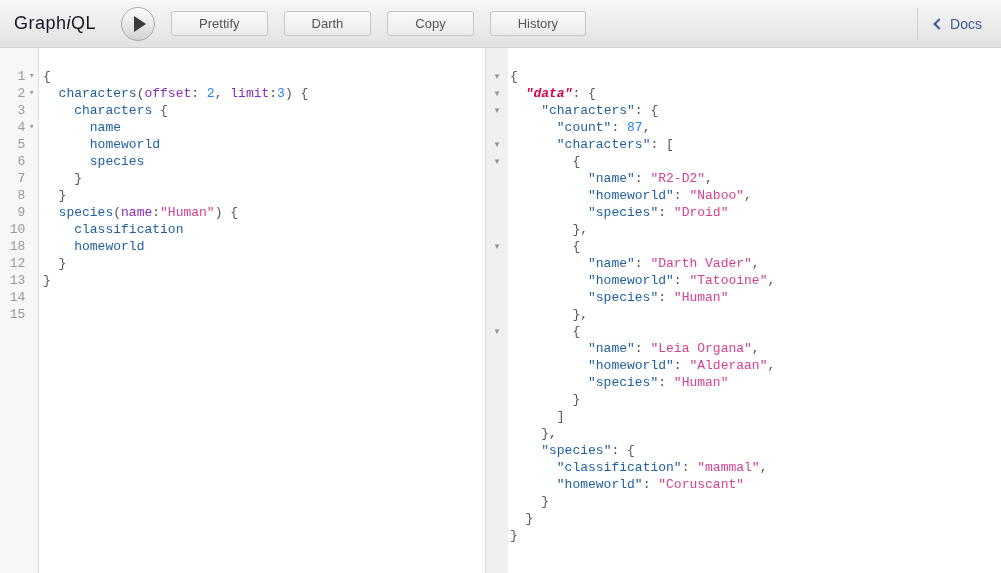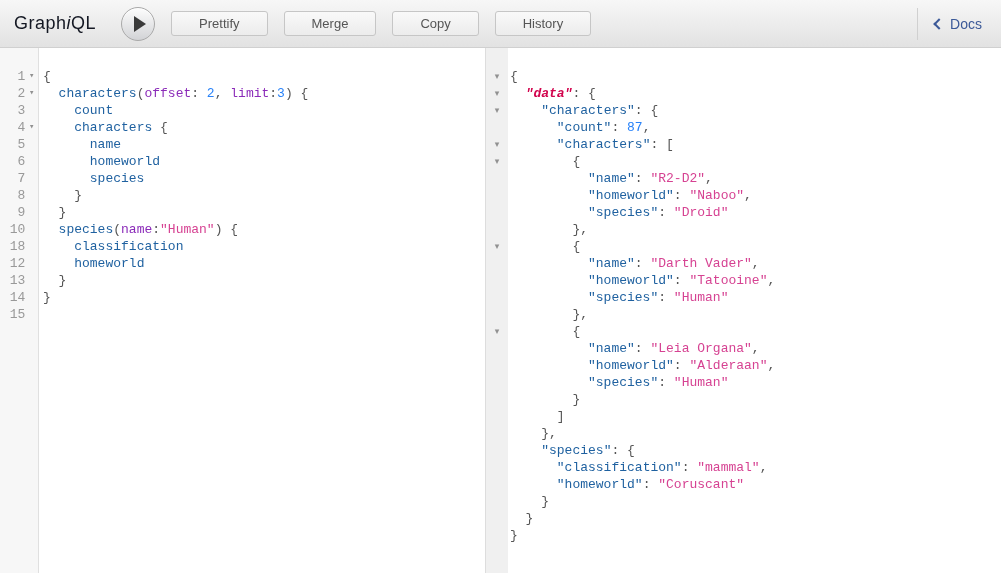--- a/index.html
+++ b/index.html
@@ -73,21 +73,21 @@
 </style>
 </head>
 <body>
 
 <div class="toolbar">
   <div class="logo"><span>Graph</span><span class="it">i</span><span>QL</span></div>
   <div class="execute-btn">
     <div class="tri"></div>
   </div>
   <button class="tb-btn">Prettify</button>
-  <button class="tb-btn">Merge</button>
+  <button class="tb-btn">Darth</button>
   <button class="tb-btn">Copy</button>
   <button class="tb-btn">History</button>
   <div class="docs-area">
     <span class="chev"></span>
     <span>Docs</span>
   </div>
 </div>
 
 <div class="main">
   <div class="query-pane">
@@ -149,21 +149,20 @@
           <span class="g-fold"></span>
         </div>
         <div class="g-line">
           <span class="g-num">15</span>
           <span class="g-fold"></span>
         </div>
       </div>
     <div class="q-content code" id="q-content">
         <div class="code-line"><span class="tok-p">{</span></div>
         <div class="code-line"><span class="tok-p">  </span><span class="tok-prop">characters</span><span class="tok-p">(</span><span class="tok-attr">offset</span><span class="tok-p">: </span><span class="tok-num">2</span><span class="tok-p">, </span><span class="tok-attr">limit</span><span class="tok-p">:</span><span class="tok-num">3</span><span class="tok-p">) {</span></div>
-        <div class="code-line"><span class="tok-p">    </span><span class="tok-prop">count</span></div>
         <div class="code-line"><span class="tok-p">    </span><span class="tok-prop">characters</span><span class="tok-p"> {</span></div>
         <div class="code-line"><span class="tok-p">      </span><span class="tok-prop">name</span></div>
         <div class="code-line"><span class="tok-p">      </span><span class="tok-prop">homeworld</span></div>
         <div class="code-line"><span class="tok-p">      </span><span class="tok-prop">species</span></div>
         <div class="code-line"><span class="tok-p">    }</span></div>
         <div class="code-line"><span class="tok-p">  }</span></div>
         <div class="code-line"><span class="tok-p">  </span><span class="tok-prop">species</span><span class="tok-p">(</span><span class="tok-attr">name</span><span class="tok-p">:</span><span class="tok-str">"Human"</span><span class="tok-p">) {</span></div>
         <div class="code-line"><span class="tok-p">    </span><span class="tok-prop">classification</span></div>
         <div class="code-line"><span class="tok-p">    </span><span class="tok-prop">homeworld</span></div>
         <div class="code-line"><span class="tok-p">  }</span></div>

